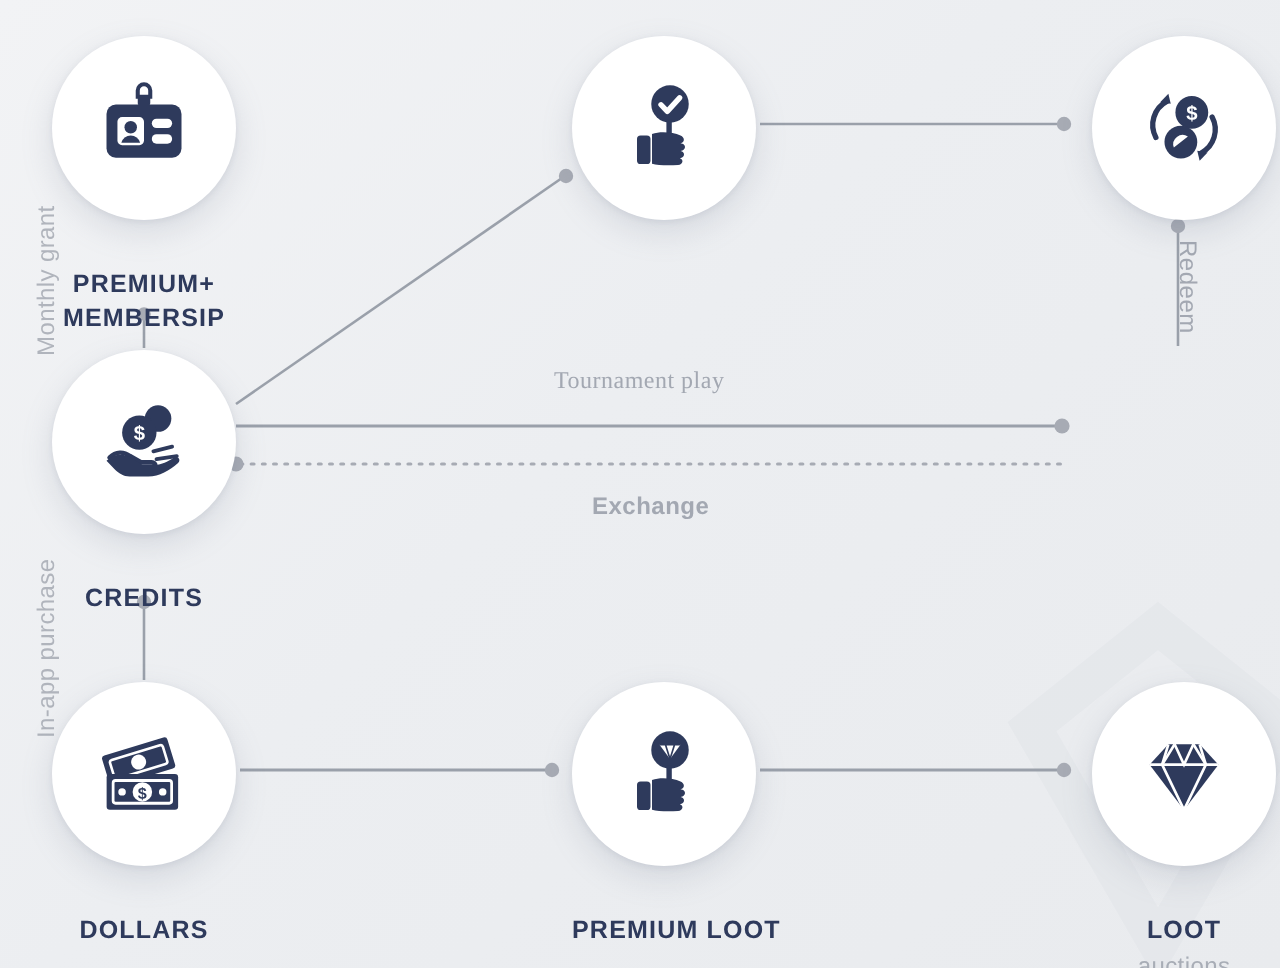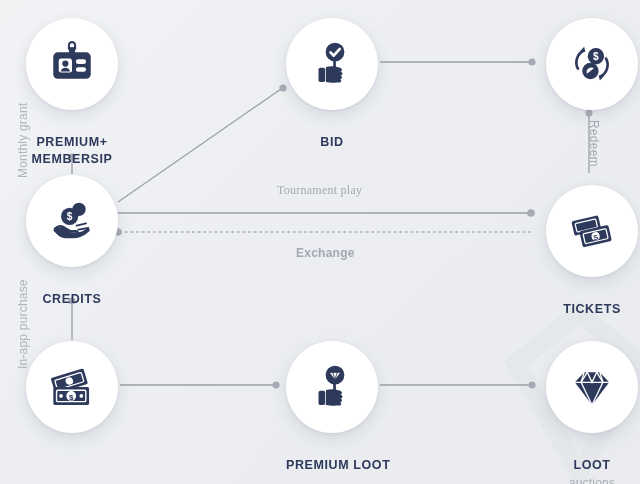--- a/index.html
+++ b/index.html
@@ -170,21 +170,20 @@
   <div class="node" style="left:286px; top:18px;">
     <div class="bubble">
       <svg width="48" height="48" viewBox="0 0 64 64">
         <circle cx="36" cy="16" r="12.5" fill="#2e3a5c"></circle>
         <path d="M30 16.5 l4.2 4.4 l8.2 -9" fill="none" stroke="#ffffff" stroke-width="3.6" stroke-linecap="round" stroke-linejoin="round"></path>
         <rect x="33.6" y="26" width="3.6" height="13" rx="1.6" fill="#2e3a5c"></rect>
         <path d="M24 36 c6 -2 14 -1 19 1 c3 1.3 3 4.6 0 5.2 c4 .4 4 4.6 0 5.2 c3.4 .6 3 4.4 -.4 4.8 c2.8 .9 2 4.3 -1.2 4.5 c-6 .4 -13.6 .3 -17.4 -.8 z" fill="#2e3a5c"></path>
         <rect x="14" y="37" width="9" height="19" rx="2.4" fill="#2e3a5c"></rect>
       </svg>
     </div>
-    <div class="node-label">BID</div>
   </div>
 
   <div class="node" style="left:546px; top:18px;">
     <div class="bubble">
       <svg width="50" height="50" viewBox="0 0 64 64">
         <circle cx="37" cy="22" r="10.5" fill="#2e3a5c"></circle>
         <text x="37" y="27" font-family="Liberation Sans, sans-serif" font-size="13" font-weight="bold" fill="#ffffff" text-anchor="middle">$</text>
         <circle cx="30" cy="41" r="10.5" fill="#2e3a5c"></circle>
         <path d="M25.5 44.5 a6 6 0 0 1 9 -7" fill="#ffffff"></path>
         <path d="M14 38 a17 17 0 0 1 7 -23" fill="none" stroke="#2e3a5c" stroke-width="3.4" stroke-linecap="round"></path>
@@ -203,54 +202,38 @@
         <text x="29" y="31" font-family="Liberation Sans, sans-serif" font-size="13" font-weight="bold" fill="#ffffff" text-anchor="middle">$</text>
         <path d="M10 42 c4 -4 9 -4 13 -1 l7 4 h7 c3 0 3 4 0 4 h-8" fill="none" stroke="#2e3a5c" stroke-width="3" stroke-linecap="round" stroke-linejoin="round"></path>
         <path d="M8 44 c5 -5 12 -5 17 -1 l6 3.5 h8 c4.5 0 8 -2 12 -4.5 c2.6 -1.6 5 1.4 2.8 3.4 c-5.4 4.8 -12 8.6 -19 8.6 h-12 c-4 0 -7 -2 -9.6 -4.6 z" fill="#2e3a5c"></path>
         <path d="M38 38 l12 -3" stroke="#2e3a5c" stroke-width="2.4" stroke-linecap="round" fill="none"></path>
         <path d="M40 43 l13 -2" stroke="#2e3a5c" stroke-width="2.4" stroke-linecap="round" fill="none"></path>
       </svg>
     </div>
     <div class="node-label">CREDITS</div>
   </div>
 
-  <div class="node" style="left:546px; top:185px;">
-    <div class="bubble">
-      <svg width="50" height="50" viewBox="0 0 64 64">
-        <g transform="rotate(-13 32 32)">
-          <rect x="9" y="14" width="35" height="19" rx="2.5" fill="#2e3a5c"></rect>
-          <rect x="13" y="18" width="27" height="11" rx="1.5" fill="none" stroke="#ffffff" stroke-width="1.6"></rect>
-        </g>
-        <g transform="rotate(-13 32 32)">
-          <rect x="16" y="29" width="38" height="21" rx="2.5" fill="#2e3a5c"></rect>
-          <rect x="20" y="33" width="30" height="13" rx="1.5" fill="none" stroke="#ffffff" stroke-width="1.6"></rect>
-          <circle cx="35" cy="39.5" r="5.2" fill="#ffffff"></circle>
-          <text x="35" y="44" font-family="Liberation Sans, sans-serif" font-size="9" font-weight="bold" fill="#2e3a5c" text-anchor="middle">S</text>
-        </g>
-      </svg>
-    </div>
-    <div class="node-label">TICKETS</div>
-  </div>
 
   <div class="node" style="left:26px; top:341px;">
     <div class="bubble">
       <svg width="52" height="52" viewBox="0 0 64 64">
         <g transform="rotate(-17 32 32)">
           <rect x="10" y="14" width="42" height="20" rx="2" fill="#2e3a5c"></rect>
           <rect x="14" y="18" width="34" height="12" rx="1.5" fill="none" stroke="#ffffff" stroke-width="1.6"></rect>
           <circle cx="31" cy="24" r="4.6" fill="#ffffff"></circle>
         </g>
         <rect x="9" y="32" width="44" height="22" rx="2" fill="#2e3a5c"></rect>
         <rect x="13" y="36" width="36" height="14" rx="1.5" fill="none" stroke="#ffffff" stroke-width="1.7"></rect>
         <circle cx="31" cy="43" r="6" fill="#ffffff"></circle>
         <text x="31" y="47.5" font-family="Liberation Sans, sans-serif" font-size="10" font-weight="bold" fill="#2e3a5c" text-anchor="middle">$</text>
         <circle cx="18.5" cy="43" r="2.3" fill="#ffffff"></circle>
         <circle cx="43.5" cy="43" r="2.3" fill="#ffffff"></circle>
       </svg>
     </div>
+    <div class="node-label">DOLLARS</div>
   </div>
 
   <div class="node" style="left:286px; top:341px;">
     <div class="bubble">
       <svg width="48" height="48" viewBox="0 0 64 64">
         <circle cx="36" cy="16" r="12.5" fill="#2e3a5c"></circle>
         <path d="M29 12.5 h14 l-7 9.5 z" fill="#ffffff"></path>
         <path d="M29 12.5 h14 M33 12.5 l3 9.5 M39 12.5 l-3 9.5" stroke="#2e3a5c" stroke-width="1.1" fill="none"></path>
         <rect x="33.6" y="26" width="3.6" height="13" rx="1.6" fill="#2e3a5c"></rect>
         <path d="M24 36 c6 -2 14 -1 19 1 c3 1.3 3 4.6 0 5.2 c4 .4 4 4.6 0 5.2 c3.4 .6 3 4.4 -.4 4.8 c2.8 .9 2 4.3 -1.2 4.5 c-6 .4 -13.6 .3 -17.4 -.8 z" fill="#2e3a5c"></path>

